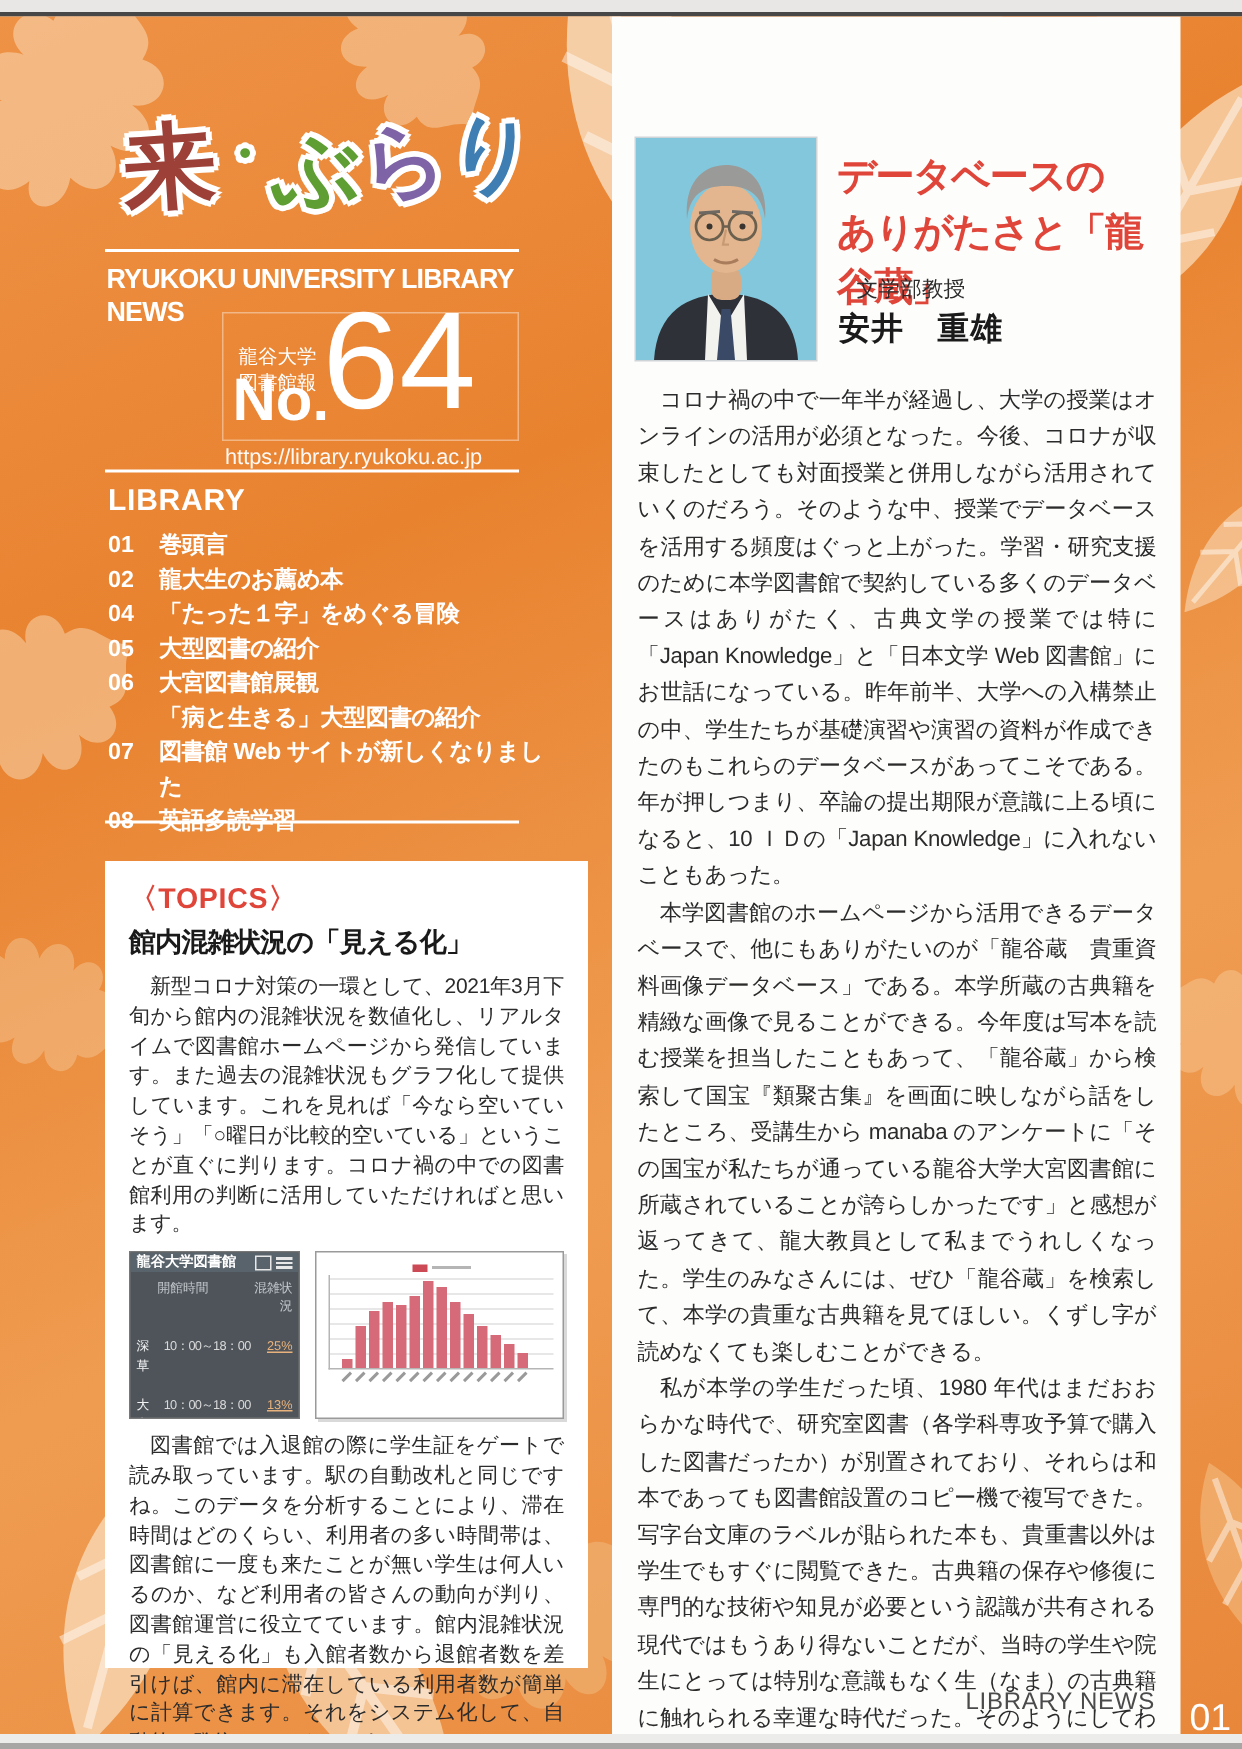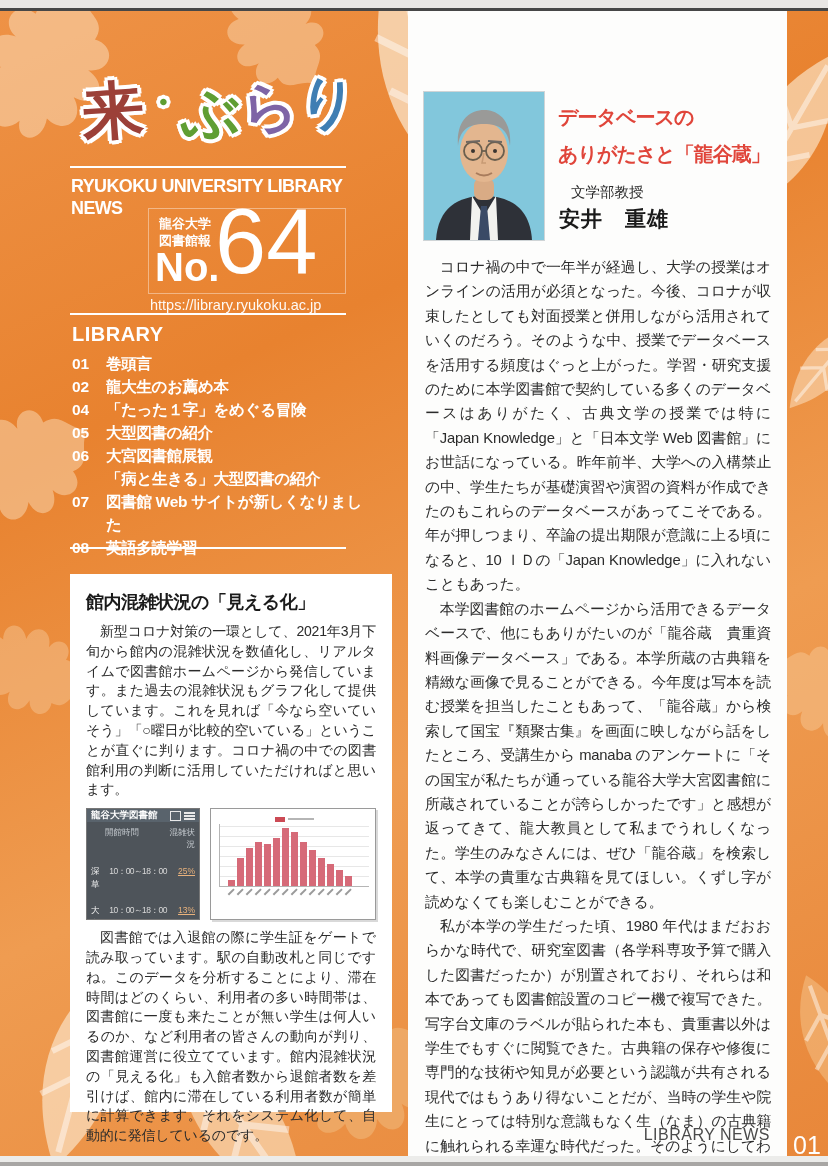--- a/index.html
+++ b/index.html
@@ -26,21 +26,21 @@
   .lc1{font-size:34px;vertical-align:18px;margin-left:2px;}
   .lc2{font-size:58px;transform:rotate(3deg);margin-left:2px;}
   .lc3{font-size:56px;transform:rotate(-6deg);vertical-align:6px;}
   .lc4{font-size:56px;transform:rotate(8deg);vertical-align:10px;}
 
   .mast-rule{position:absolute;left:70px;top:155px;width:276px;height:2px;background:#fff;}
   .tagline{position:absolute;left:71px;top:164px;width:280px;color:#fff;font-weight:bold;
     font-size:18.5px;letter-spacing:-0.6px;transform:scaleX(.97);transform-origin:left;}
   .issue{position:absolute;left:148px;top:197px;width:196px;height:84px;
     border:1px solid rgba(255,255,255,.4);}
-  .issue-org{position:absolute;left:10px;top:6px;color:#fff;font-size:13px;font-weight:bold;line-height:17px;}
+  .issue-org{position:absolute;left:10px;top:20px;color:#fff;font-size:13px;font-weight:normal;line-height:17px;}
   .issue-no{position:absolute;left:6px;top:36px;color:#fff;font-size:40px;font-weight:bold;}
   .issue-num{position:absolute;left:66px;top:-14px;color:#fff;font-size:92px;font-weight:500;line-height:1;}
   .issue-url{position:absolute;left:150px;top:286px;color:rgba(255,255,255,.95);font-size:14.5px;}
 
   .contents-rule-top{position:absolute;left:70px;top:302px;width:276px;height:2px;background:#fff;}
   .contents-rule-bottom{position:absolute;left:70px;top:536px;width:276px;height:2px;background:#fff;}
   .contents{position:absolute;left:72px;top:312px;width:300px;color:#fff;}
   .contents-title{font-size:20px;font-weight:bold;letter-spacing:.5px;margin-bottom:6px;}
   .toc-row{display:flex;font-size:15.5px;font-weight:bold;line-height:23px;}
   .toc-num{width:34px;flex:none;}
@@ -82,21 +82,21 @@
   .chart-plot{height:62px;display:flex;align-items:flex-end;gap:2px;padding-left:8px;
     border-left:1px solid #b5b5b5;border-bottom:1px solid #b5b5b5;
     background:repeating-linear-gradient(to top,transparent 0 9px,#e7e7e7 9px 10px);}
   .mini-bar{width:7px;flex:none;}
   .chart-xticks{display:flex;gap:2px;padding-left:8px;height:12px;align-items:flex-start;}
   .mini-xtick{width:7px;flex:none;position:relative;}
   .mini-xtick::after{content:"";position:absolute;left:0;top:4px;width:8px;height:1.5px;background:#9a9a9a;transform:rotate(-45deg);}
 
   
   .portrait{position:absolute;left:15px;top:80px;width:120px;height:148px;border:1px solid #cfd4d6;}
-  .article-title{position:absolute;left:150px;top:88px;width:226px;font-size:20px;font-weight:bold;
+  .article-title{position:absolute;left:150px;top:88px;width:226px;font-size:26px;font-weight:bold;
     line-height:37px;letter-spacing:-1px;}
   .article-affil{position:absolute;left:151px;top:172px;font-size:14.5px;color:#2b2b2b;margin-left:12px;}
   .article-author{position:absolute;left:151px;top:194px;font-size:21px;font-weight:bold;color:#1a1a1a;letter-spacing:1px;}
   .article-body{position:absolute;left:17px;top:244px;width:346px;font-size:14.8px;line-height:24.4px;
     color:#2b2b2b;text-align:justify;letter-spacing:-0.2px;}
   .article-body p{margin:0;text-indent:1em;}
 
   .footer-label{position:absolute;left:0;top:1115px;width:362px;text-align:right;font-size:16px;
     color:#4a4a4a;letter-spacing:.5px;}
   .page-number{position:absolute;left:793px;top:1120px;color:#fff;font-size:25px;font-weight:500;}
@@ -214,20 +214,21 @@
           <span class="toc-label">図書館 Web サイトが新しくなりました</span>
         </div>
       <div class="toc-row">
           <span class="toc-num">08</span>
           <span class="toc-label">英語多読学習</span>
         </div>
     </div>
     <div class="contents-rule-bottom"></div>
 
     <div class="topics-card">
+      <div class="topics-tag" style="color: rgb(224, 69, 58);">〈TOPICS〉</div>
       <div class="topics-heading">館内混雑状況の「見える化」</div>
       <p class="topics-para">新型コロナ対策の一環として、2021年3月下旬から館内の混雑状況を数値化し、リアルタイムで図書館ホームページから発信しています。また過去の混雑状況もグラフ化して提供しています。これを見れば「今なら空いていそう」「○曜日が比較的空いている」ということが直ぐに判ります。コロナ禍の中での図書館利用の判断に活用していただければと思います。</p>
 
       <div class="topics-media">
 
         <div class="app-widget">
           <div class="app-header">
             <span class="app-title">龍谷大学図書館</span>
             <span class="app-ico"></span>
             <span class="app-burger"></span>

